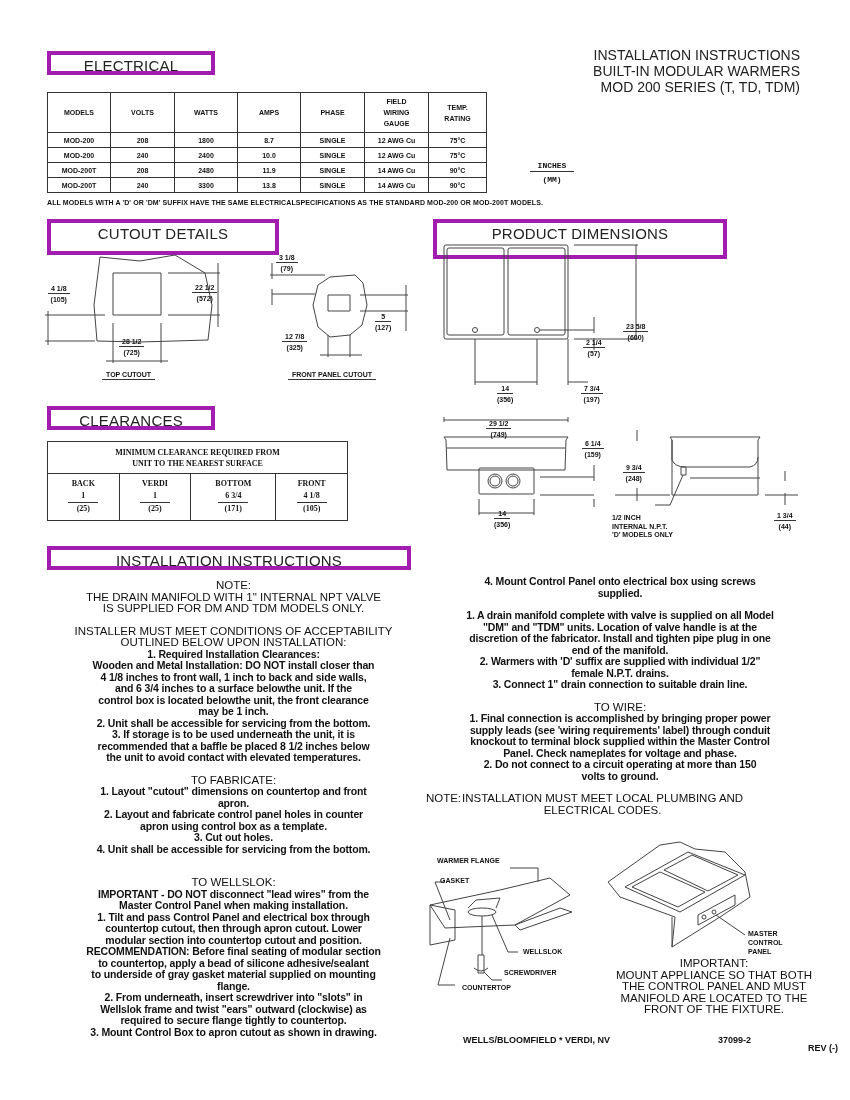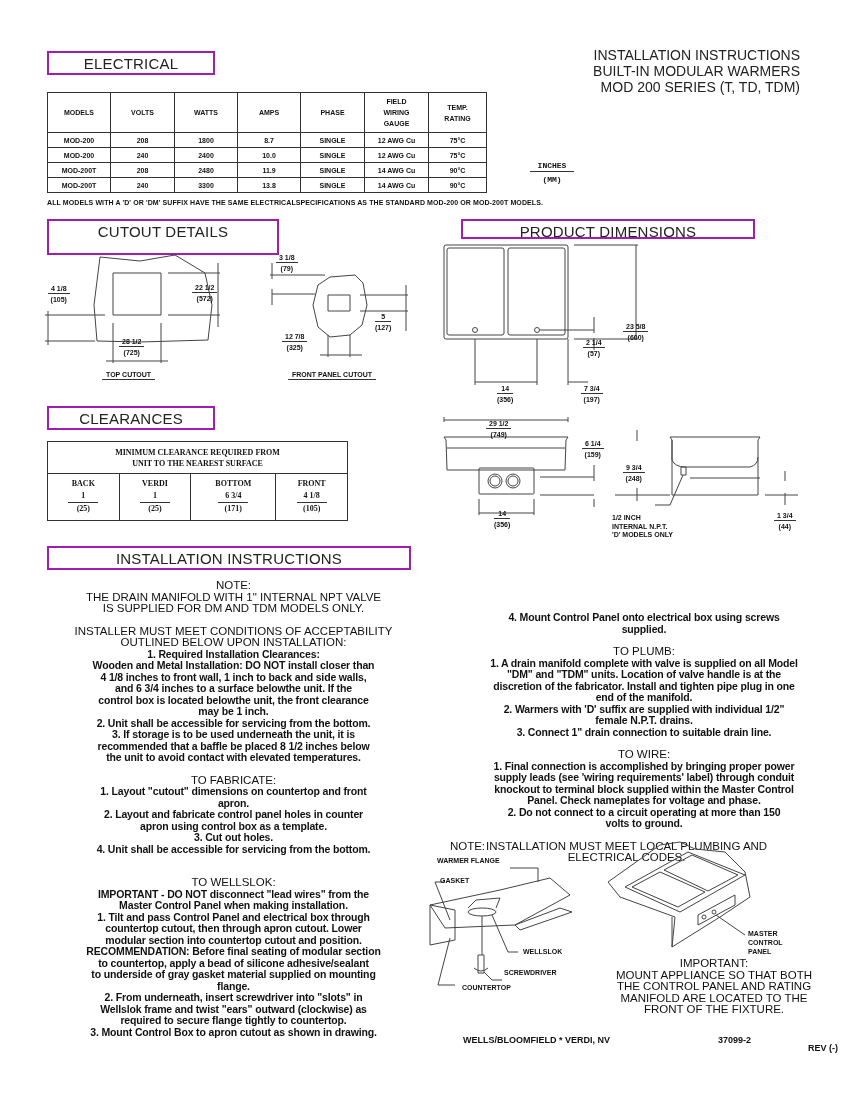--- a/index.html
+++ b/index.html
@@ -1,19 +1,19 @@
 <!DOCTYPE html>
 <html><head>
 <meta charset="utf-8">
 <style>
   * { box-sizing: border-box; margin: 0; padding: 0; }
   html, body { width: 850px; height: 1100px; background: #ffffff; overflow: hidden; }
   body { position: relative; font-family: "Liberation Sans", sans-serif; color: #111; }
   .section-box {
-    position: absolute; border: 2px solid #a21caf; background: #fff;
+    position: absolute; border: 4px solid #a21caf; background: #fff;
     font-family: "Liberation Sans", sans-serif; font-size: 15px; color: #222;
     text-align: center; line-height: 20px; letter-spacing: 0.2px;
   }
   .doc-title { position: absolute; right: 50px; top: 47px; text-align: right; font-size: 14px; line-height: 16px; color: #222; }
   .doc-title div { white-space: nowrap; }
 
   table.elec { position: absolute; left: 47px; top: 92px; border-collapse: collapse; font-weight: bold; font-size: 7px; }
   table.elec th, table.elec td { border: 1px solid #333; text-align: center; padding: 0; }
   table.elec th { height: 40px; font-size: 7px; line-height: 11px; }
   table.elec td { height: 15px; font-size: 7px; }
@@ -175,21 +175,21 @@
 <div class="dim" style="left:375px;top:313px;">
   <span class="n">5</span>
   <span class="d">(127)</span>
 </div>
 <div class="dim" style="left:282px;top:333px;">
   <span class="n">12 7/8</span>
   <span class="d">(325)</span>
 </div>
 <div class="lbl ul" style="left:288px;top:371px;">FRONT PANEL CUTOUT</div>
 
-<div class="section-box" style="left:461px;top:219px;width:294px;height:20px;line-height:22px;">PRODUCT DIMENSIONS</div>
+<div class="section-box" style="left:433px;top:219px;width:294px;height:40px;line-height:22px;">PRODUCT DIMENSIONS</div>
 
 <svg class="draw" style="left:420px;top:245px;" width="400" height="300">
   <g fill="none" stroke="#444" stroke-width="1">
 
     <rect x="24" y="0" width="124" height="94" rx="2"></rect>
     <rect x="27" y="3" width="57" height="87" rx="2"></rect>
     <rect x="88" y="3" width="57" height="87" rx="2"></rect>
     <circle cx="55" cy="85" r="2.5"></circle>
       <circle cx="117" cy="85" r="2.5"></circle>
     <line x1="120" y1="85" x2="174" y2="85"></line>
@@ -345,25 +345,24 @@
 RECOMMENDATION: Before final seating of modular section
 to countertop, apply a bead of silicone adhesive/sealant
 to underside of gray gasket material supplied on mounting
 flange.
 2. From underneath, insert screwdriver into "slots" in
 Wellslok frame and twist "ears" outward (clockwise) as
 required to secure flange tightly to countertop.
 3. Mount Control Box to apron cutout as shown in drawing.</p>
 </div>
 
-<div class="body-text" style="left:425px;top:612px;width:390px;margin-left:24px;">
+<div class="body-text" style="left:425px;top:576px;width:390px;">
   <p>4. Mount Control Panel onto electrical box using screws
 supplied.</p>
   <div class="gap"></div>
-  <p class="caps">TO PLUMB:</p>
   <p>1. A drain manifold complete with valve is supplied on all Model
 "DM" and "TDM" units. Location of valve handle is at the
 discretion of the fabricator. Install and tighten pipe plug in one
 end of the manifold.
 2. Warmers with 'D' suffix are supplied with individual 1/2"
 female N.P.T. drains.
 3. Connect 1" drain connection to suitable drain line.</p>
   <div class="gap"></div>
   <p class="caps">TO WIRE:</p>
   <p>1. Final connection is accomplished by bringing proper power
@@ -417,20 +416,20 @@
   </g>
 </svg>
 <div class="lbl" style="left:748px;top:929px;line-height:9px;">
   <div>MASTER</div>
   <div>CONTROL</div>
   <div>PANEL</div>
 </div>
 <div class="body-text" style="left:609px;top:958px;width:210px;">
   <p class="caps">IMPORTANT:</p>
   <p class="caps">MOUNT APPLIANCE SO THAT BOTH
-THE CONTROL PANEL AND RATING
+THE CONTROL PANEL AND MUST
 MANIFOLD ARE LOCATED TO THE
 FRONT OF THE FIXTURE.</p>
 </div>
 
 <div class="footer" style="left:463px;">WELLS/BLOOMFIELD * VERDI, NV</div>
 <div class="footer" style="left:718px;">37099-2</div>
 <div class="footer" style="left:808px;margin-top:8px;">REV (-)</div>
 
 </body></html>

